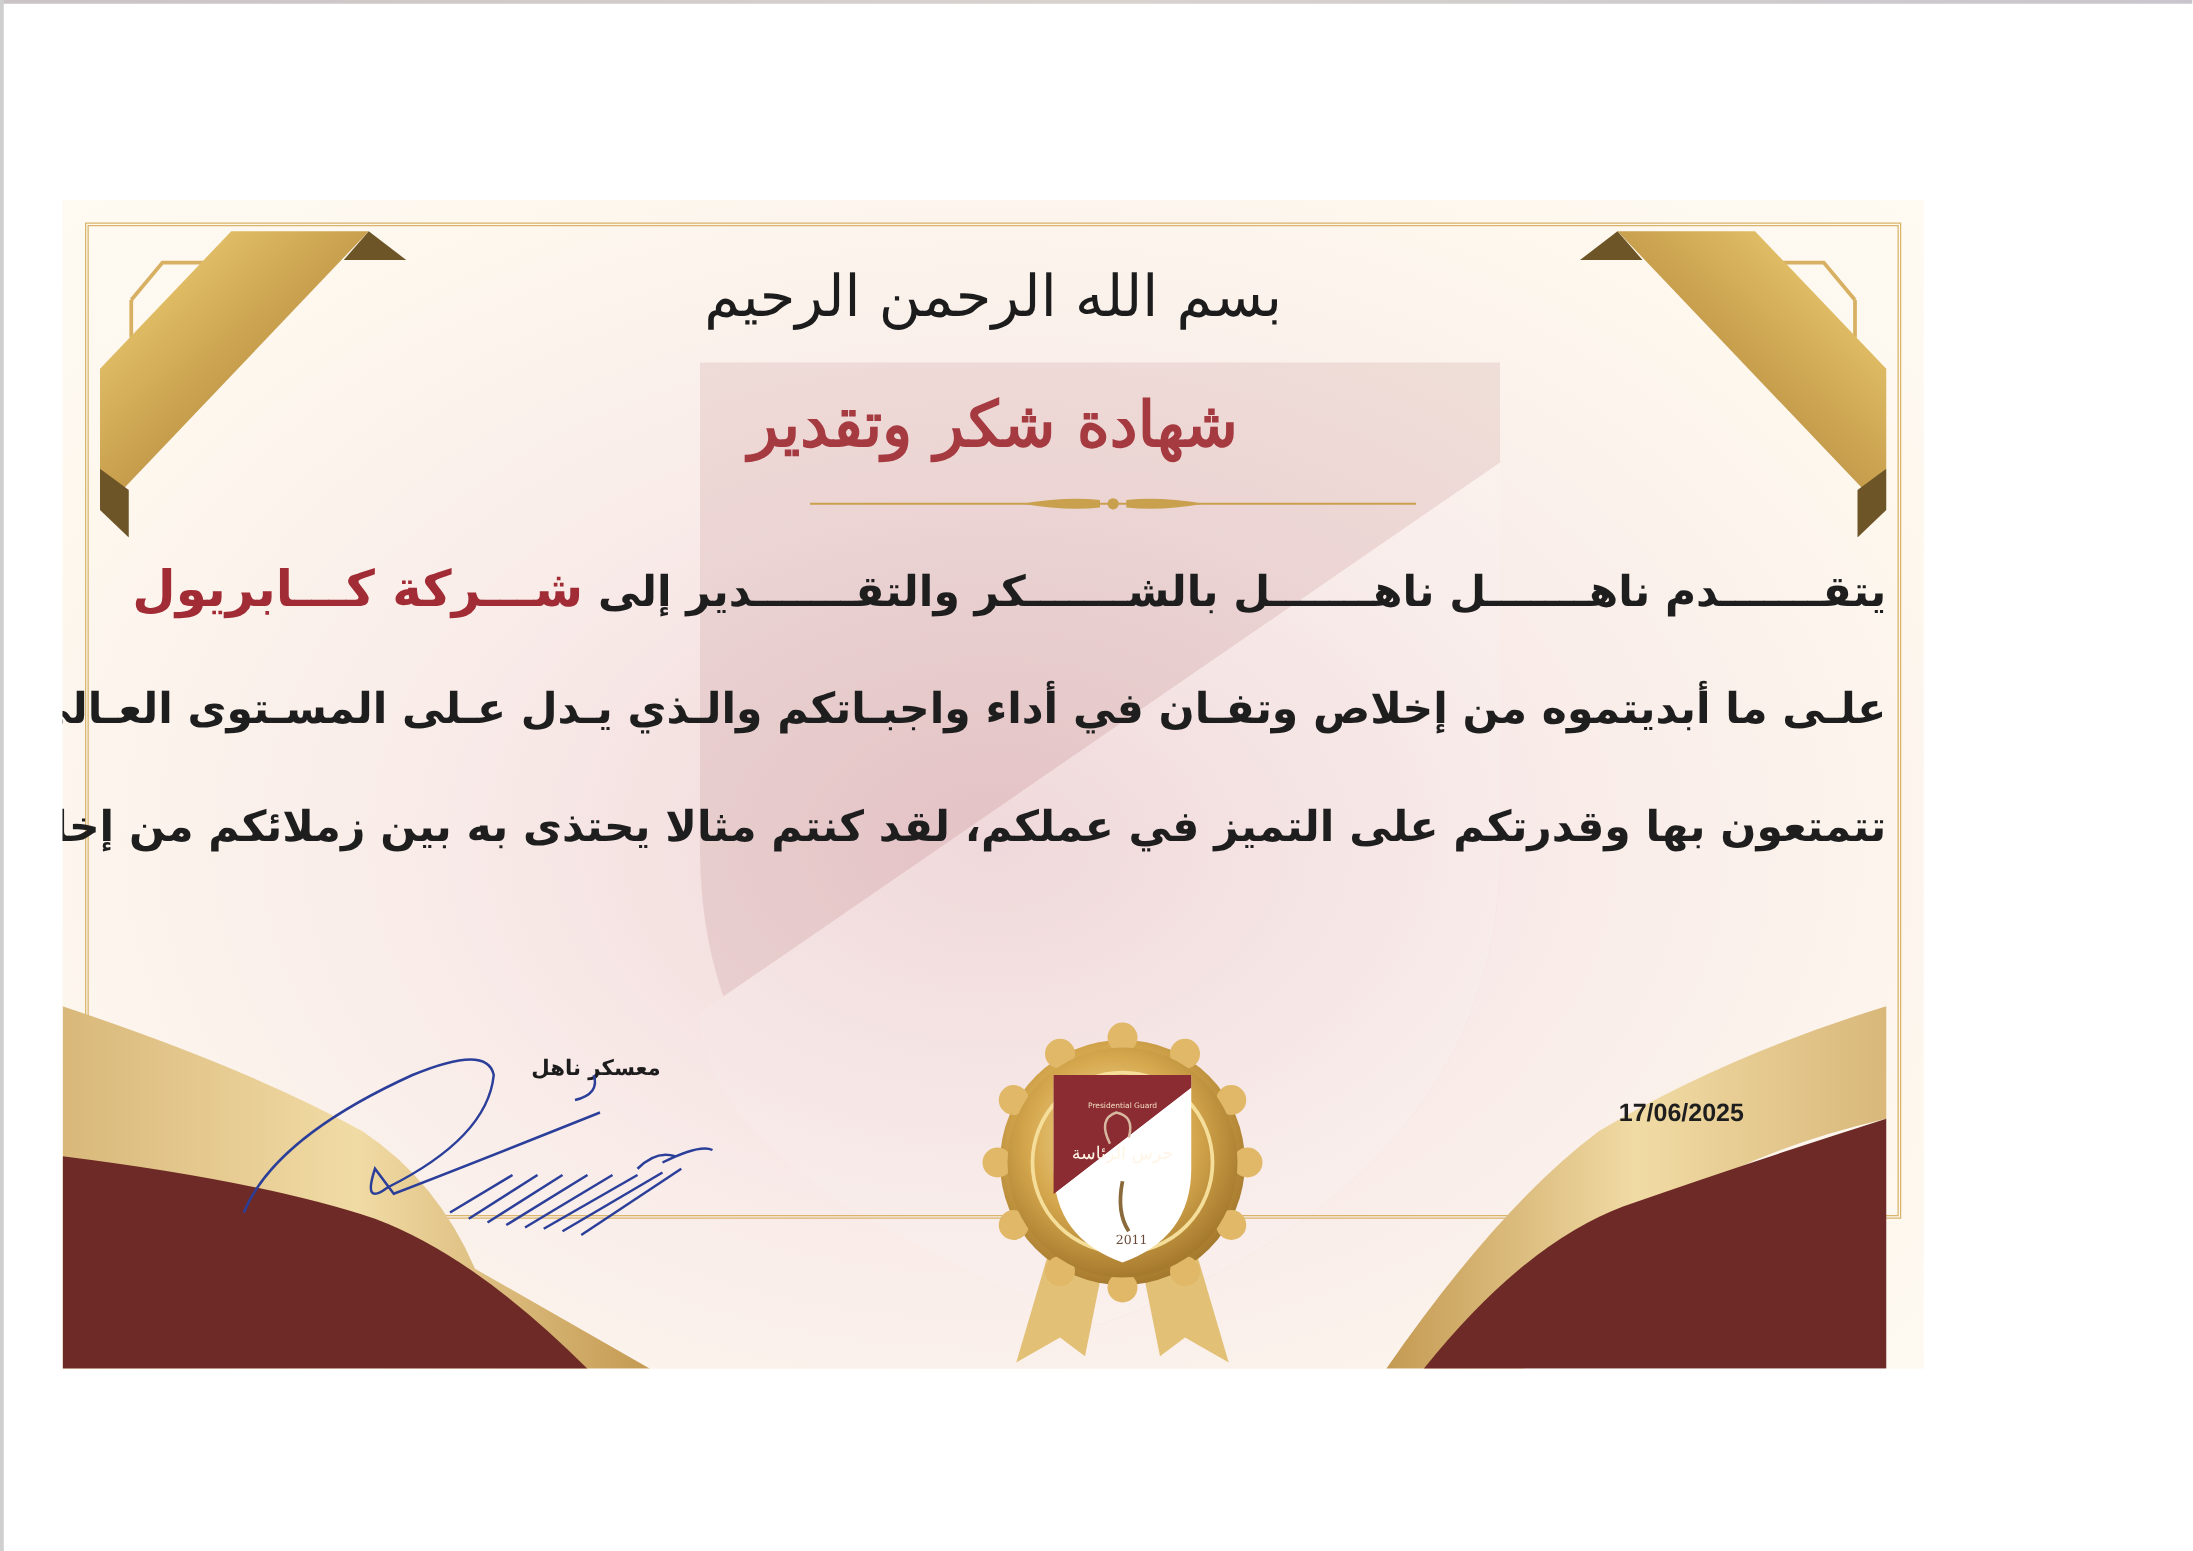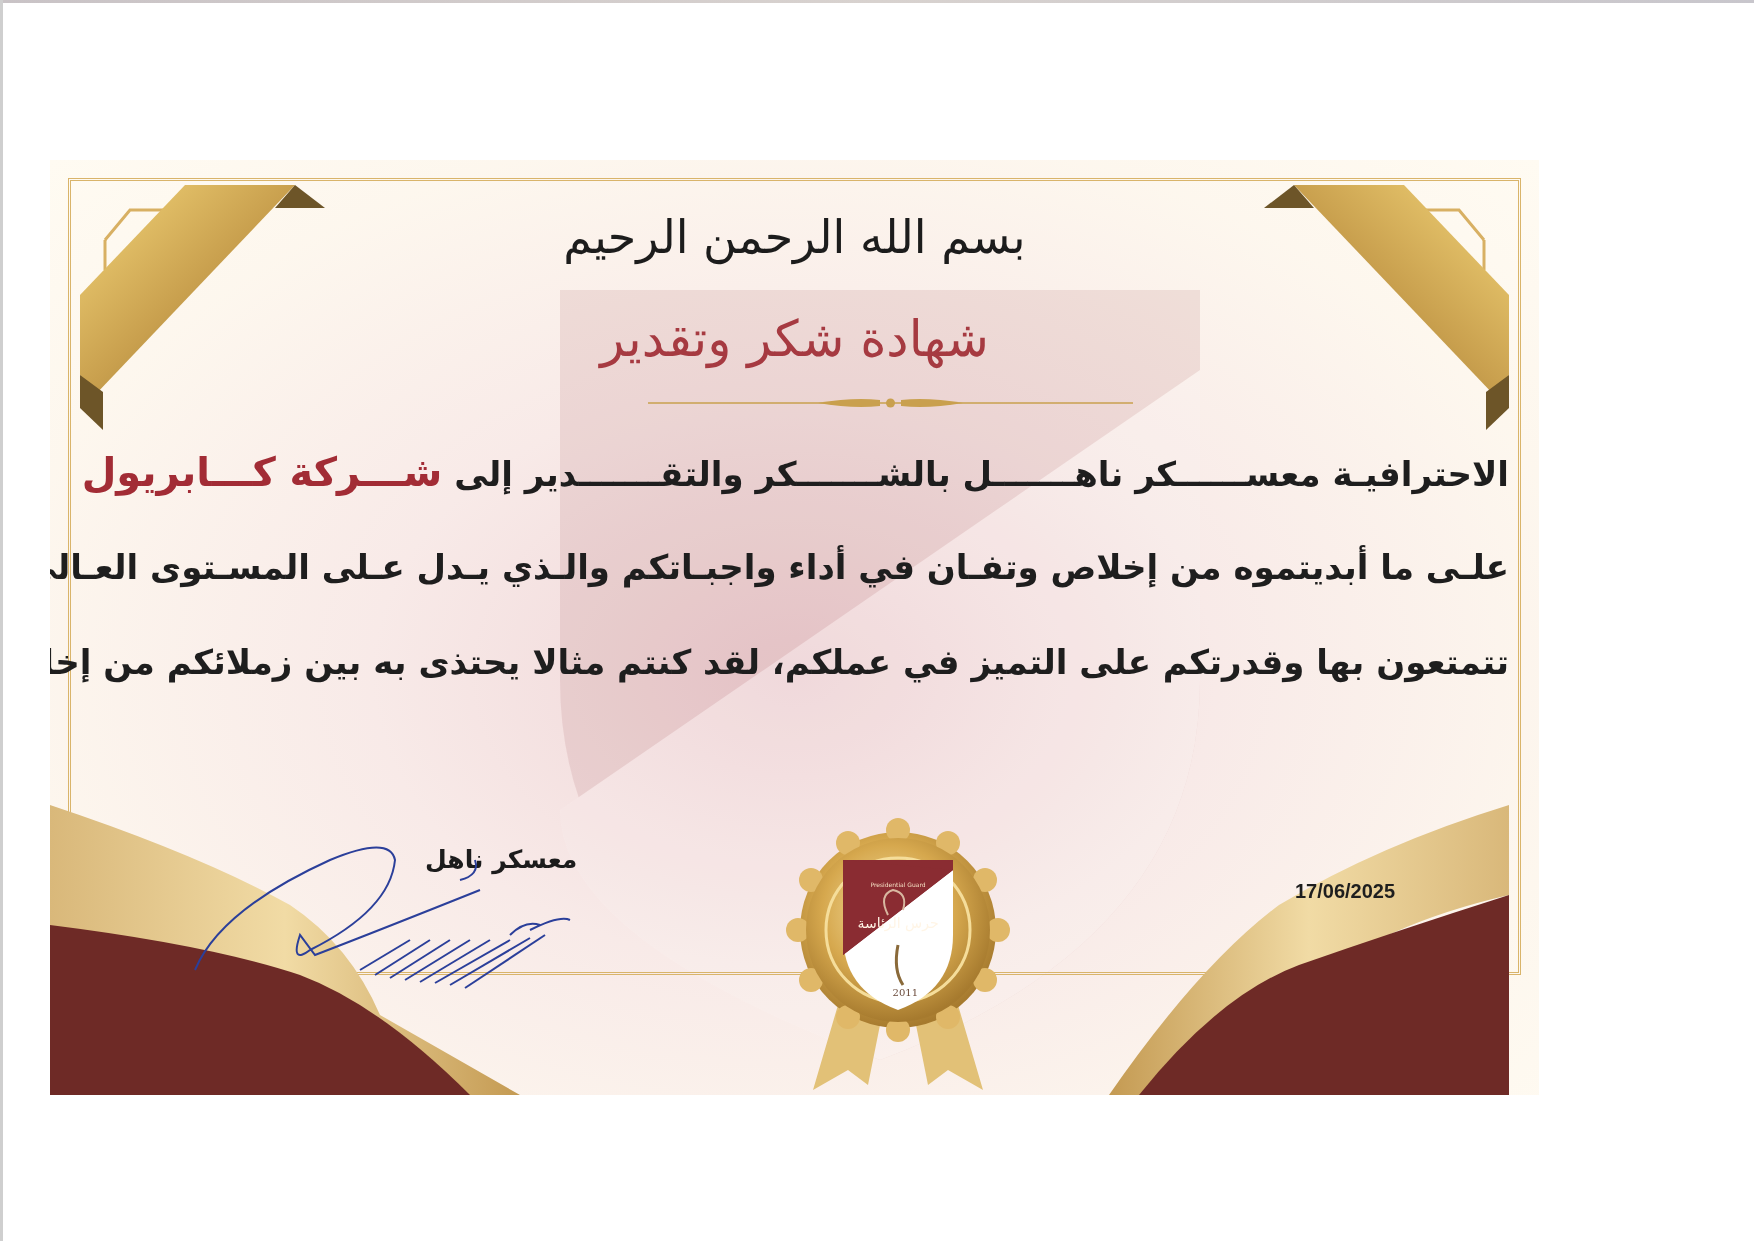--- a/index.html
+++ b/index.html
@@ -30,38 +30,38 @@
     .wave-bl { position: absolute; left: 0; bottom: 0; width: 520px; height: 320px; }
     .wave-br { position: absolute; right: 0; bottom: 0; width: 460px; height: 330px; }
 
     .basmala {
       position: absolute; left: 0; right: 0; top: 50px; text-align: center;
       font-family: "DejaVu Serif", serif; font-size: 46px; color: #1c1c1c;
       letter-spacing: 1px;
     }
     .title {
       position: absolute; left: 0; right: 0; top: 150px; text-align: center;
-      font-family: "DejaVu Serif", serif; font-size: 50px; color: #a63a41;
+      font-family: "DejaVu Serif", serif; font-size: 50px; color: #a63a41; font-weight: bold;
     }
     .divider {
       position: absolute; left: 598px; top: 235px; width: 485px; height: 16px;
     }
     .body-text {
       position: absolute; right: 30px; left: 40px; top: 265px;
       direction: rtl; text-align: right;
       font-family: "DejaVu Sans", sans-serif; font-weight: bold;
       font-size: 34px; color: #1e1e1e;
     }
     .body-line { height: 95px; line-height: 95px; white-space: nowrap; }
     .company { color: #a22c35; font-size: 40px; }
 
     .signature-block { position: absolute; left: 130px; top: 660px; width: 470px; height: 200px; }
     .signer-name {
       position: absolute; left: 245px; top: 25px;
-      direction: rtl; font-weight: bold; font-size: 25px; color: #1c1c1c;
+      direction: rtl; font-weight: bold; font-size: 17px; color: #1c1c1c;
     }
     .date {
       position: absolute; left: 1245px; top: 720px;
       font-family: "Liberation Sans", sans-serif; font-weight: bold; font-size: 20px; color: #1e1e1e;
     }
     .seal { position: absolute; left: 718px; top: 655px; width: 260px; height: 280px; }
     .seal-arabic {
       position: absolute; left: 80px; top: 52px; width: 100px; text-align: center;
       font-size: 14px; color: #fff5e6; direction: rtl; margin-top: 48px;
     }
@@ -148,21 +148,21 @@
 
   <svg class="divider" viewBox="0 0 485 16">
     <line x1="0" y1="8" x2="485" y2="8" stroke="#c9a04e" stroke-width="1.5"></line>
     <path d="M170 8 Q205 2 232 5 L232 11 Q205 14 170 8 Z" fill="#c9a04e"></path>
     <path d="M315 8 Q280 2 253 5 L253 11 Q280 14 315 8 Z" fill="#c9a04e"></path>
     <circle cx="242.5" cy="8" r="4.5" fill="#c9a04e"></circle>
   </svg>
 
   <div class="body-text">
     <div class="body-line">
-      <span>الاحترافيـة معســــــكر ناهـــــــل بالشـــــــكر والتقـــــــدير إلى </span><span class="company">شـــركة كـــابريول</span>
+      <span>يتقـــــــدم ناهـــــــل ناهـــــــل بالشـــــــكر والتقـــــــدير إلى </span><span class="company">شـــركة كـــابريول</span>
     </div>
     <div class="body-line">علـى ما أبديتموه من إخلاص وتفـان في أداء واجبـاتكم والـذي يـدل عـلى المسـتوى العـالي مـن الاحترافيـة الـذي</div>
     <div class="body-line">تتمتعون بها وقدرتكم على التميز في عملكم، لقد كنتم مثالا يحتذى به بين زملائكم من إخلاص وتفان في عملكم</div>
   </div>
 
   <div class="signature-block">
     <div class="signer-name">معسكر ناهل</div>
     <svg style="position:absolute;left:0;top:0;" width="470" height="200" viewBox="0 0 470 200">
       <path d="M15 150 Q40 90 150 40 Q210 15 215 40 Q210 90 130 130 Q110 145 120 115 L135 135 Q200 110 300 70" fill="none" stroke="#2b3f9a" stroke-width="2"></path>
       <path d="M295 40 Q300 55 280 60" fill="none" stroke="#2b3f9a" stroke-width="2"></path>

